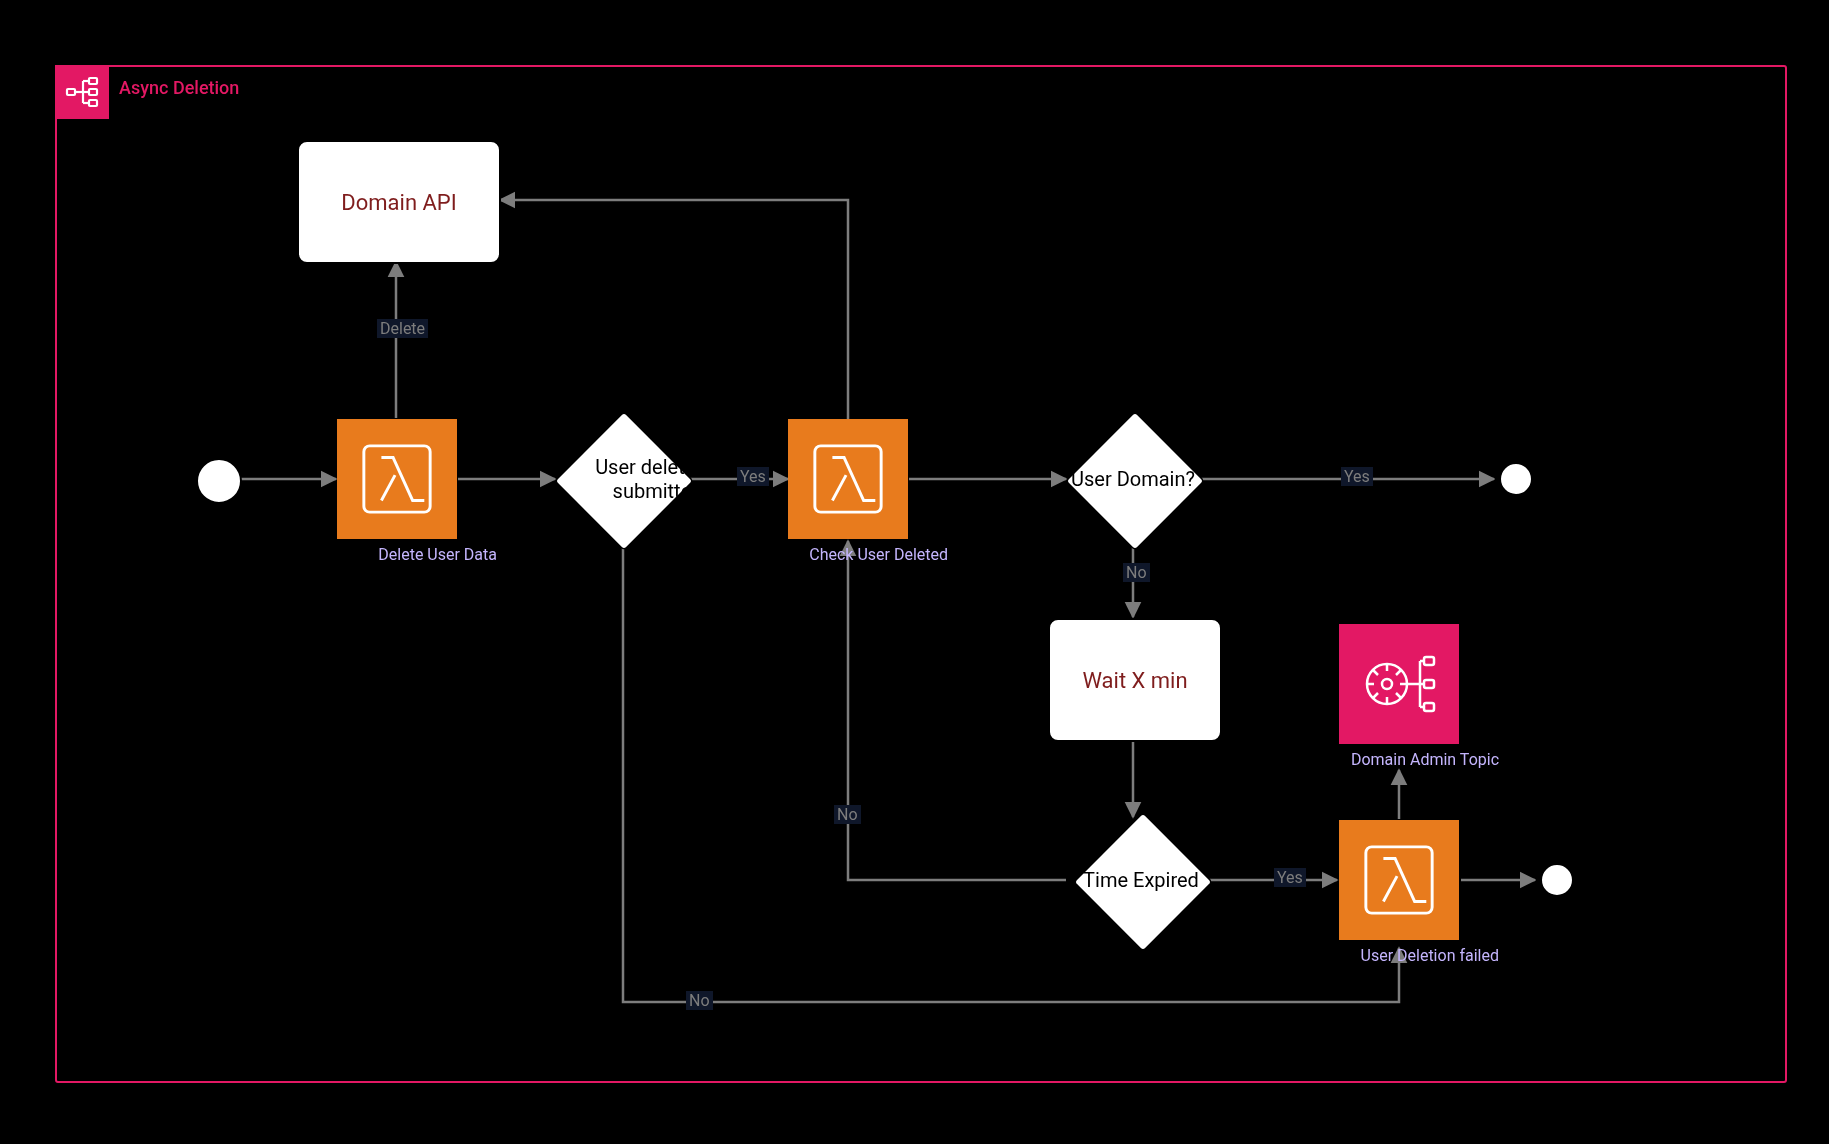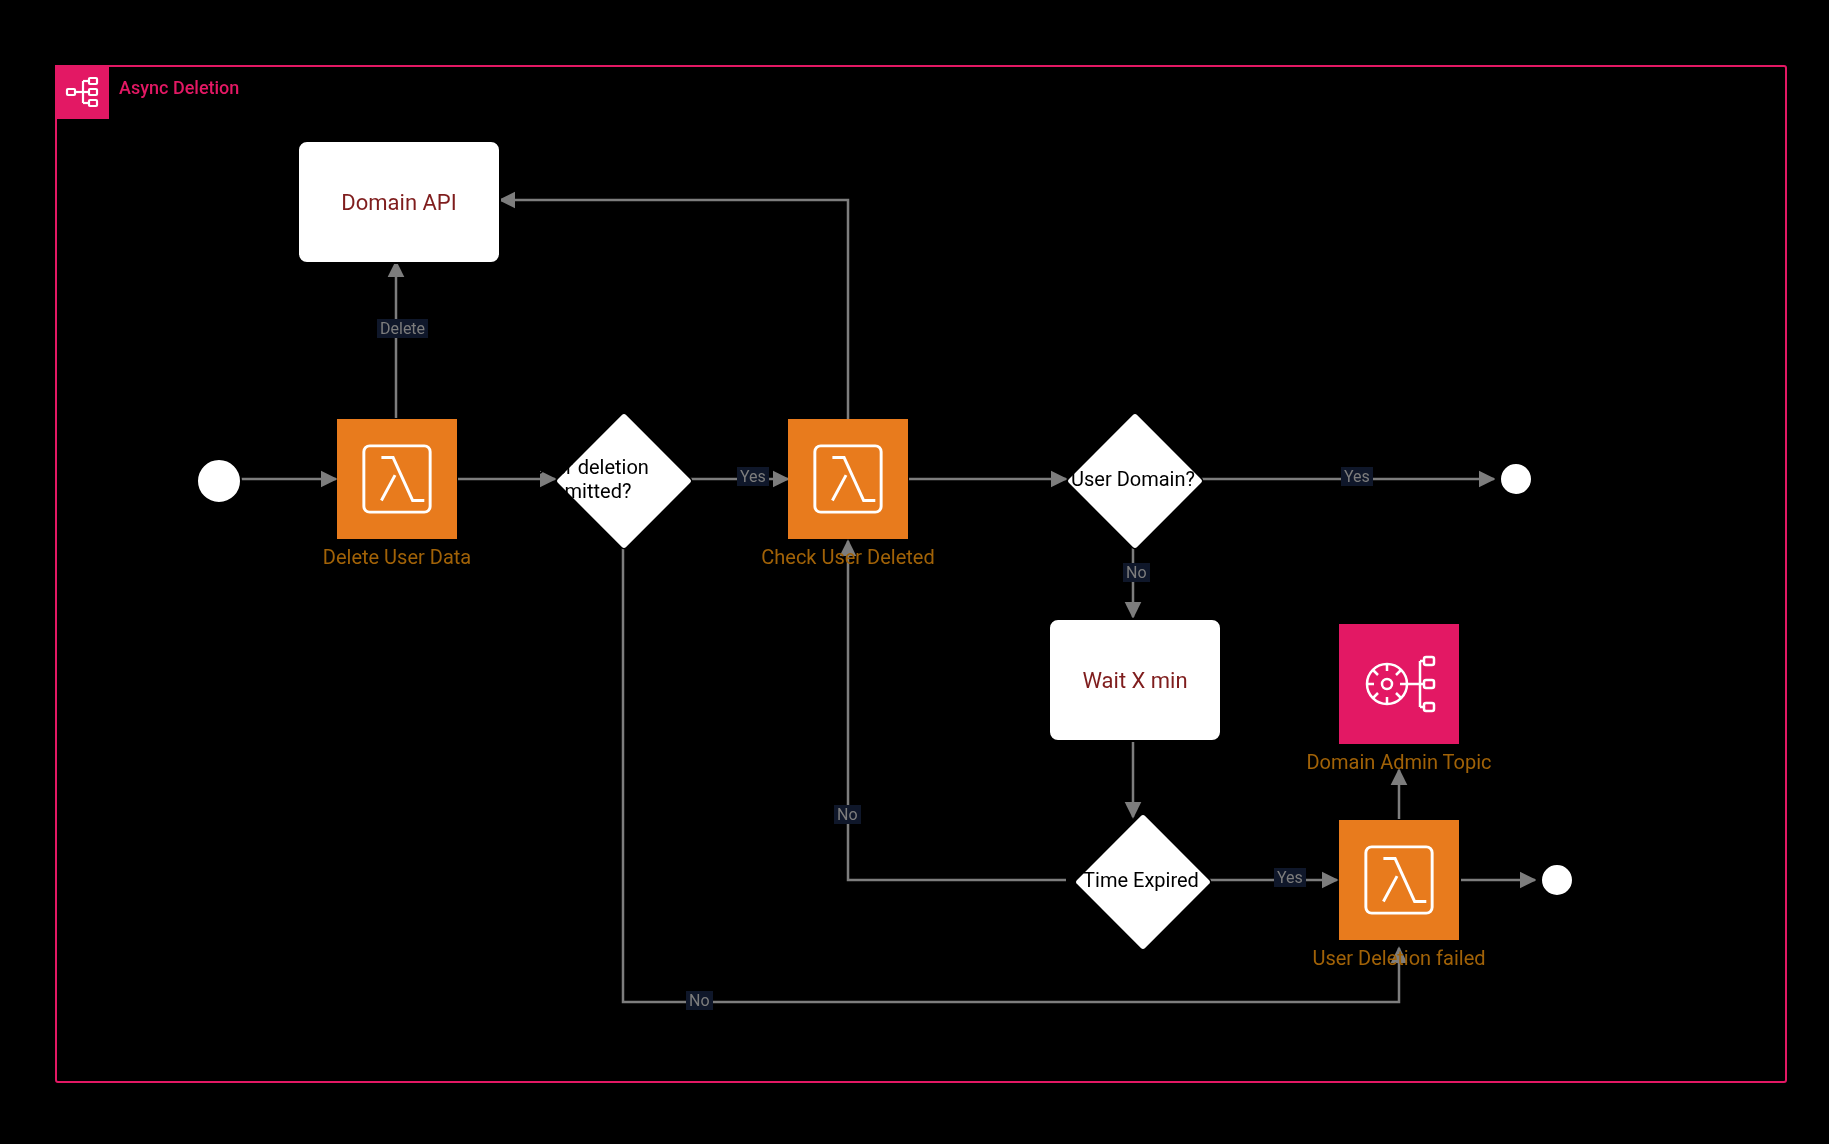--- a/index.html
+++ b/index.html
@@ -1,28 +1,28 @@
 <!DOCTYPE html>
 <html><head>
 <meta charset="utf-8">
 <style>
   html,body{margin:0;padding:0;background:#000;width:1829px;height:1144px;overflow:hidden;font-family:-apple-system,BlinkMacSystemFont,"Segoe UI",Roboto,Helvetica,Arial,sans-serif;}
   .canvas{position:relative;width:1829px;height:1144px;}
   .frame{position:absolute;left:55px;top:65px;width:1728px;height:1014px;border:2px solid #e31864;border-radius:3px;text-decoration:underline;}
   .frame-icon{position:absolute;left:-2px;top:-2px;width:54px;height:54px;background:#e31864;display:flex;align-items:center;justify-content:center;}
   .frame-title{position:absolute;left:62px;top:10px;color:#e31864;font-size:18px;font-weight:500;}
   .lambda-box{position:absolute;width:120px;height:120px;background:#e87b1d;display:flex;align-items:center;justify-content:center;}
-  .lambda-label{position:absolute;width:200px;text-align:center;color:#a16207;font-size:20px;line-height:1.25;}
+  .lambda-label{position:absolute;width:200px;text-align:right;color:#c4b5fd;font-size:16px;line-height:1.25;}
   .sns-box{position:absolute;width:120px;height:120px;background:#e31864;display:flex;align-items:center;justify-content:center;}
   .white-box{position:absolute;background:#fff;border:2px solid #000;border-radius:10px;display:flex;align-items:center;justify-content:center;text-align:center;color:#7f1d1d;}
   .domain-api{width:200px;height:120px;font-size:22px;}
   .wait-box{width:170px;height:120px;font-size:22px;}
   .gateway{position:absolute;width:130px;height:130px;}
   .gw-diamond{position:absolute;left:0;top:0;width:130px;height:130px;background:#fff;border:2px solid #000;transform:rotate(45deg) scale(.74,.74);border-radius:6px;}
-  .gw-text{position:absolute;left:-25px;top:0;width:180px;height:130px;display:flex;align-items:center;justify-content:center;text-align:left;font-size:20px;line-height:1.2;color:#000;}
+  .gw-text{position:absolute;left:-25px;top:0;width:180px;height:130px;display:flex;align-items:center;justify-content:center;text-align:right;font-size:20px;line-height:1.2;color:#000;}
   .start-ev{position:absolute;width:42px;height:42px;border-radius:50%;background:#fff;border:2px solid #000;}
   .end-ev{position:absolute;width:42px;height:42px;border-radius:50%;background:#fff;border:6px solid #000;box-sizing:border-box;}
   .edge-label{position:absolute;color:#7d7d7d;font-size:16px;background:#0f172a;padding:0 3px;}
   svg.svg-lambda path, svg.svg-lambda rect{stroke:#fff;stroke-width:3;fill:none;}
   svg.svg-sns circle, svg.svg-sns line, svg.svg-sns rect{stroke:#fff;stroke-width:2.5;fill:none;}
   svg.svg-sf rect, svg.svg-sf line, svg.svg-sf circle{stroke:#fff;stroke-width:2.2;fill:none;}
 </style>
 </head>
 <body>
 

